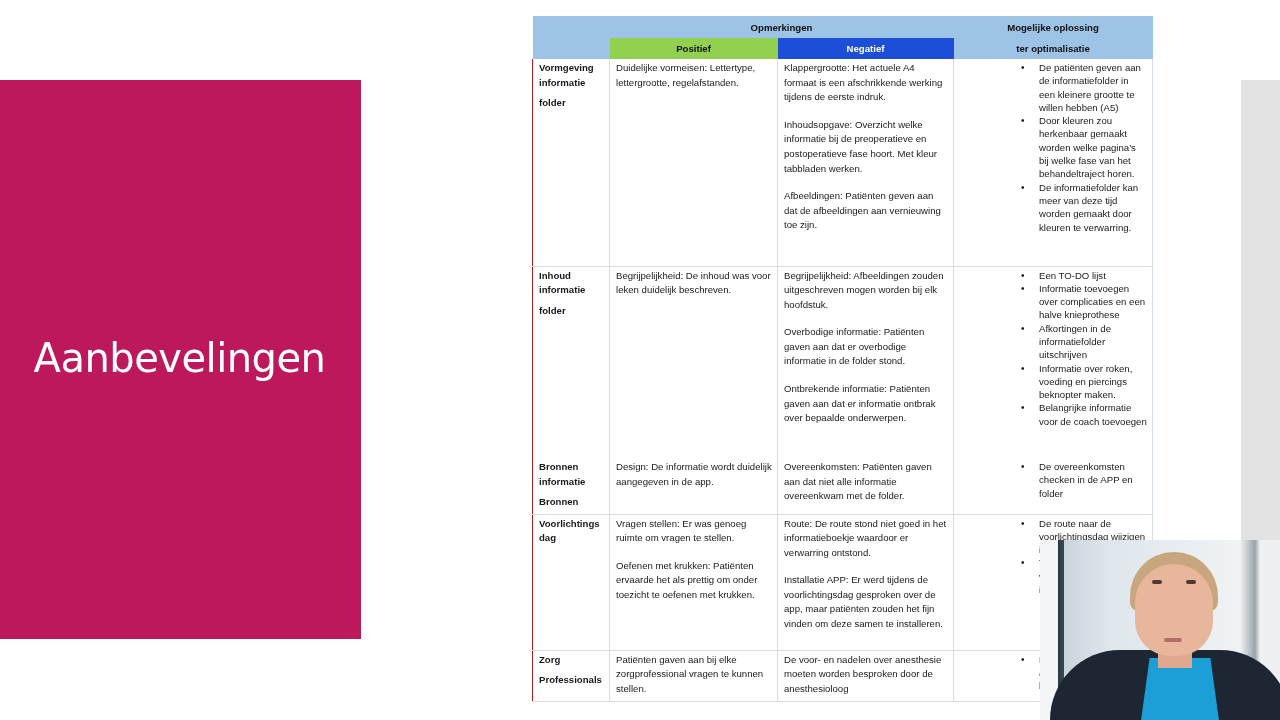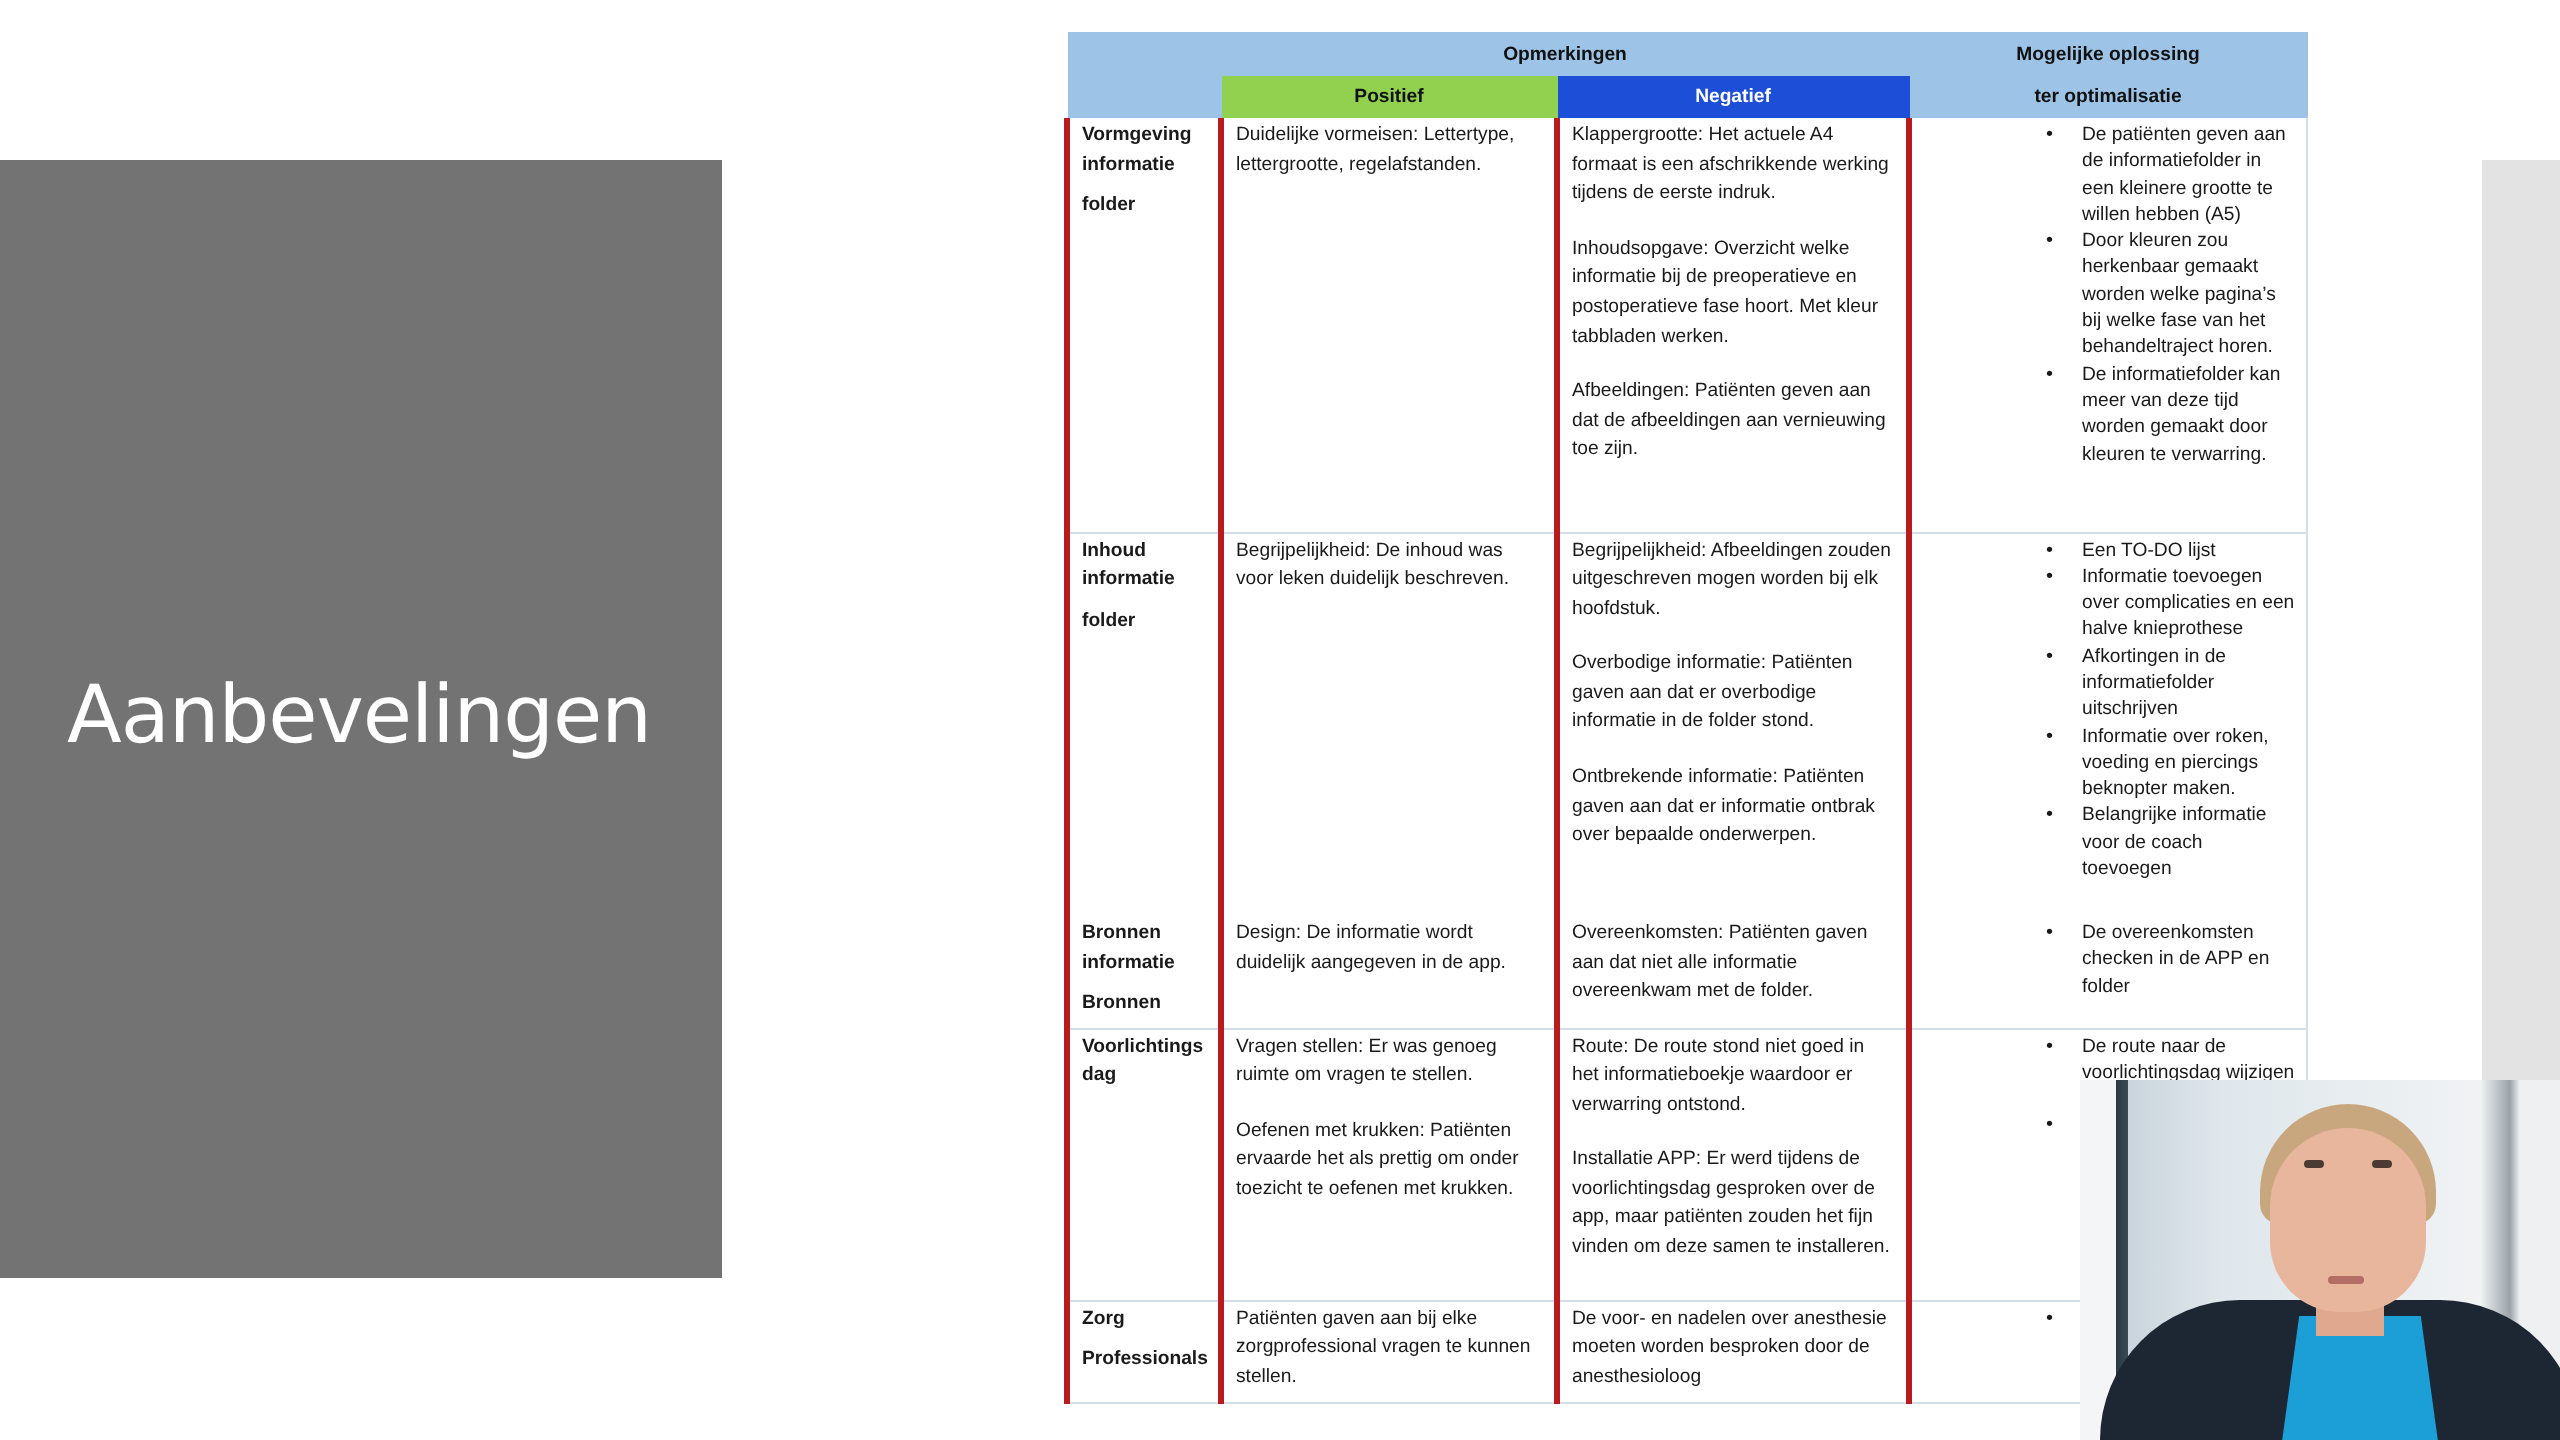--- a/index.html
+++ b/index.html
@@ -3,21 +3,21 @@
 <meta charset="utf-8">
 <style>
   html, body { margin: 0; padding: 0; }
   body {
     width: 1280px; height: 720px; position: relative; overflow: hidden;
     background: #ffffff;
     font-family: "Liberation Sans", sans-serif;
   }
   .title-panel {
     position: absolute; left: 0; top: 80px; width: 361px; height: 559px;
-    background: #737373;
+    background: #be185d;
     display: flex; align-items: center; justify-content: center;
   }
   .title-panel h1 {
     margin: 0; color: #ffffff; font-weight: normal;
     font-family: "DejaVu Sans", sans-serif; font-size: 40px; letter-spacing: -0.5px;
     position: relative; top: -2px; left: -1px;
   }
   .right-strip {
     position: absolute; left: 1241px; top: 80px; width: 39px; height: 460px;
     background: #e3e3e3;
@@ -32,21 +32,21 @@
   col.c0 { width: 77px; } col.c1 { width: 168px; } col.c2 { width: 176px; } col.c3 { width: 199px; }
   th { background: #9dc3e6; font-weight: bold; font-size: 9.6px; color: #111; }
   .h-top th { height: 22px; padding: 0; vertical-align: middle; }
   .h-sub th { height: 21px; padding: 0; margin-top: 24px; }
   th.pos { background: #92d050; }
   th.neg { background: #1d4ed8; color: #ffffff; }
   th.blank { background: #9dc3e6; }
   th.opl { vertical-align: middle; line-height: 21px; }
   td {
     vertical-align: top; padding: 2px 5px 0 6px; line-height: 14.6px;
-    border-left: 3px solid #b91c1c; border-right: 1px solid #d5dde6;
+    border-left: 1px solid #b91c1c; border-right: 1px solid #d5dde6;
   }
   tr.row-b td { border-bottom: 1px solid #d5dde6; }
   td.lbl { font-weight: bold; line-height: 14.6px; }
   td.lbl span { display: block; }
   td.lbl span.gap { margin-top: 6px; }
   p { margin: 0; }
   p + p { margin-top: 13px; }
   ul { margin: 0; padding: 0 0 0 38px; list-style: none; line-height: 13.3px; }
   ul li { position: relative; margin-left: 41px; }
   ul li::before {

